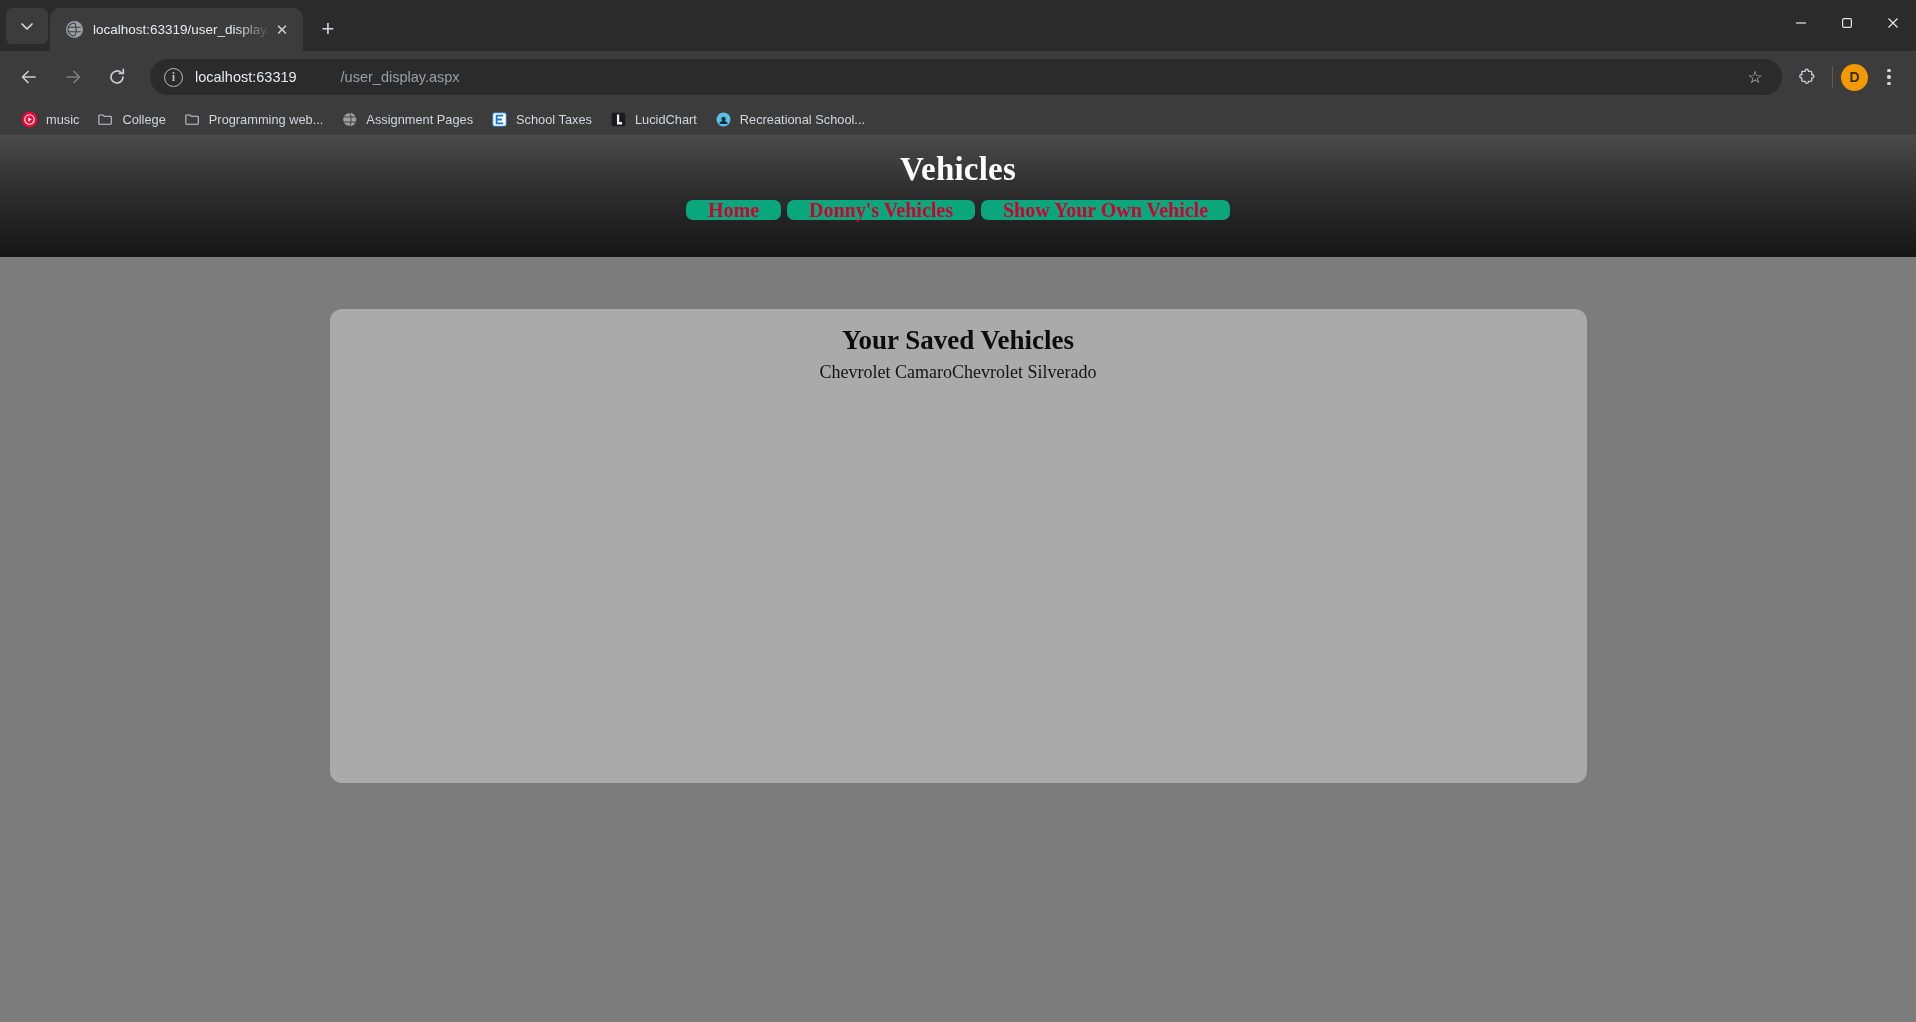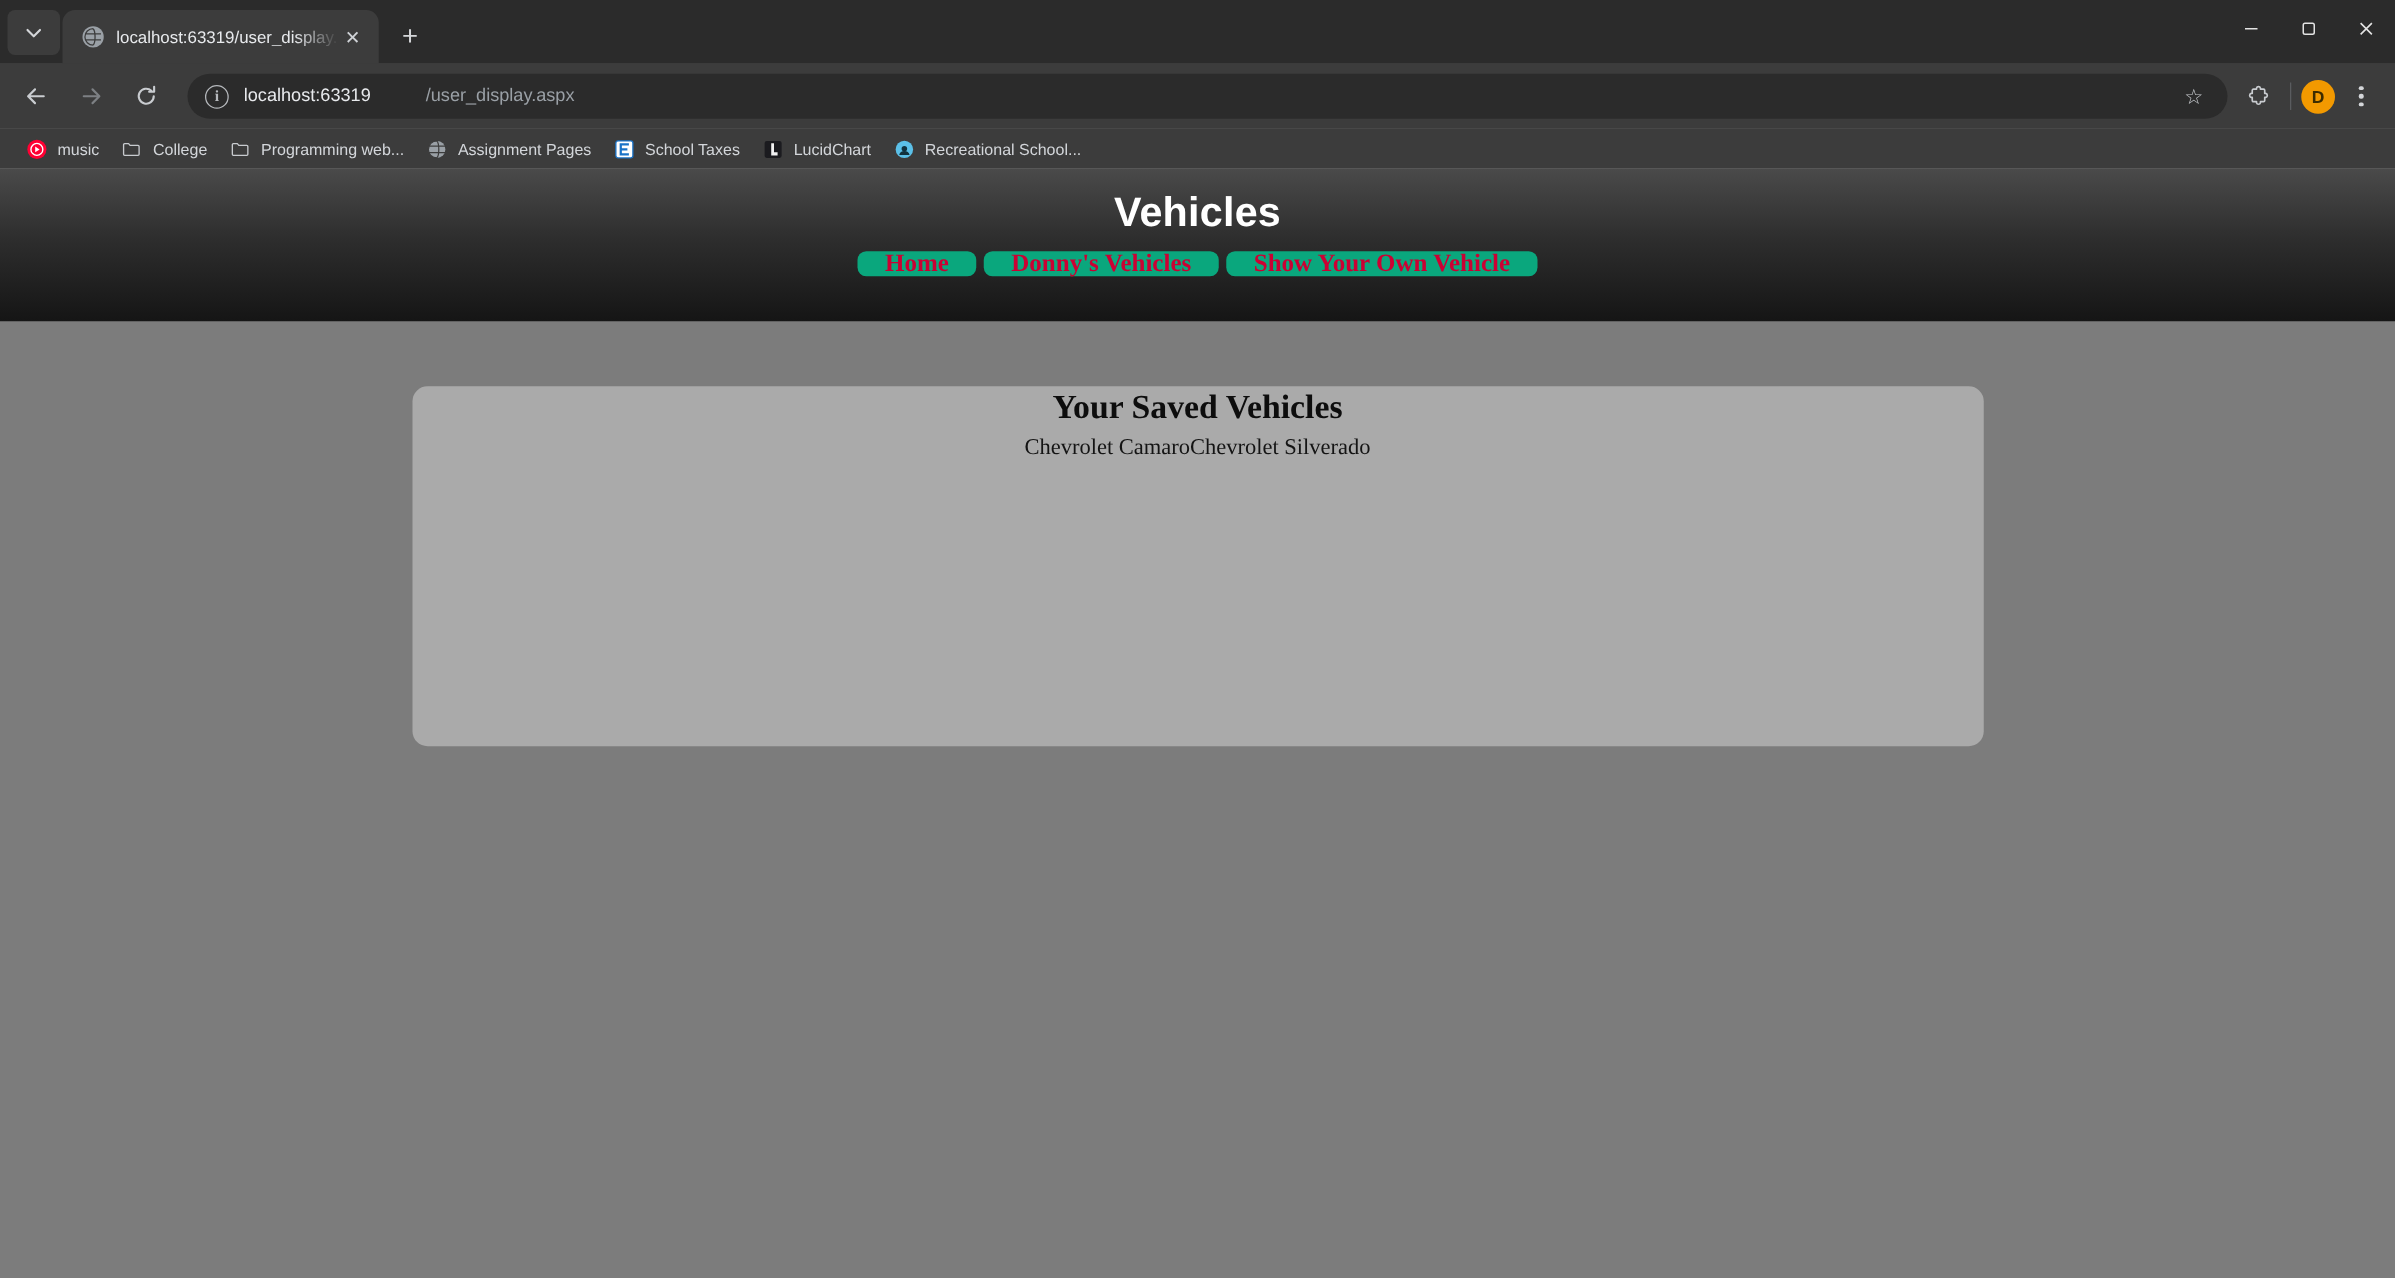--- a/index.html
+++ b/index.html
@@ -182,21 +182,21 @@
     overflow: hidden;
     position: relative;
   }
   .site-header {
     height: 122px;
     background: linear-gradient(180deg, #4a4a4a 0%, #2e2e2e 45%, #151515 100%);
     display: flex; flex-direction: column; align-items: center;
     padding-top: 16px;
   }
   .site-title {
-    font-family: Liberation Sans, sans-serif;
+    font-family: Liberation Serif, serif;
     font-weight: bold;
     font-size: 33px;
     color: #ffffff;
     letter-spacing: 0.2px;
   }
   .navbar {
     margin-top: 12px;
     display: flex;
     gap: 6px;
   }
@@ -208,25 +208,25 @@
     font-weight: bold;
     font-size: 20px;
     color: #cc0033;
     line-height: 1;
     cursor: pointer;
     white-space: nowrap;
   }
 
   .card {
     width: 1257px;
-    height: 288px;
+    height: 474px;
     margin: 52px auto 16px auto;
     background: #aaaaaa;
     border-radius: 12px;
-    padding-top: 0;
+    padding-top: 15px;
     text-align: center;
   }
   .card-title {
     font-family: "Liberation Serif", serif;
     font-weight: bold;
     font-size: 27px;
     color: #0d0d0d;
     line-height: 1.2;
   }
   .card-list {

